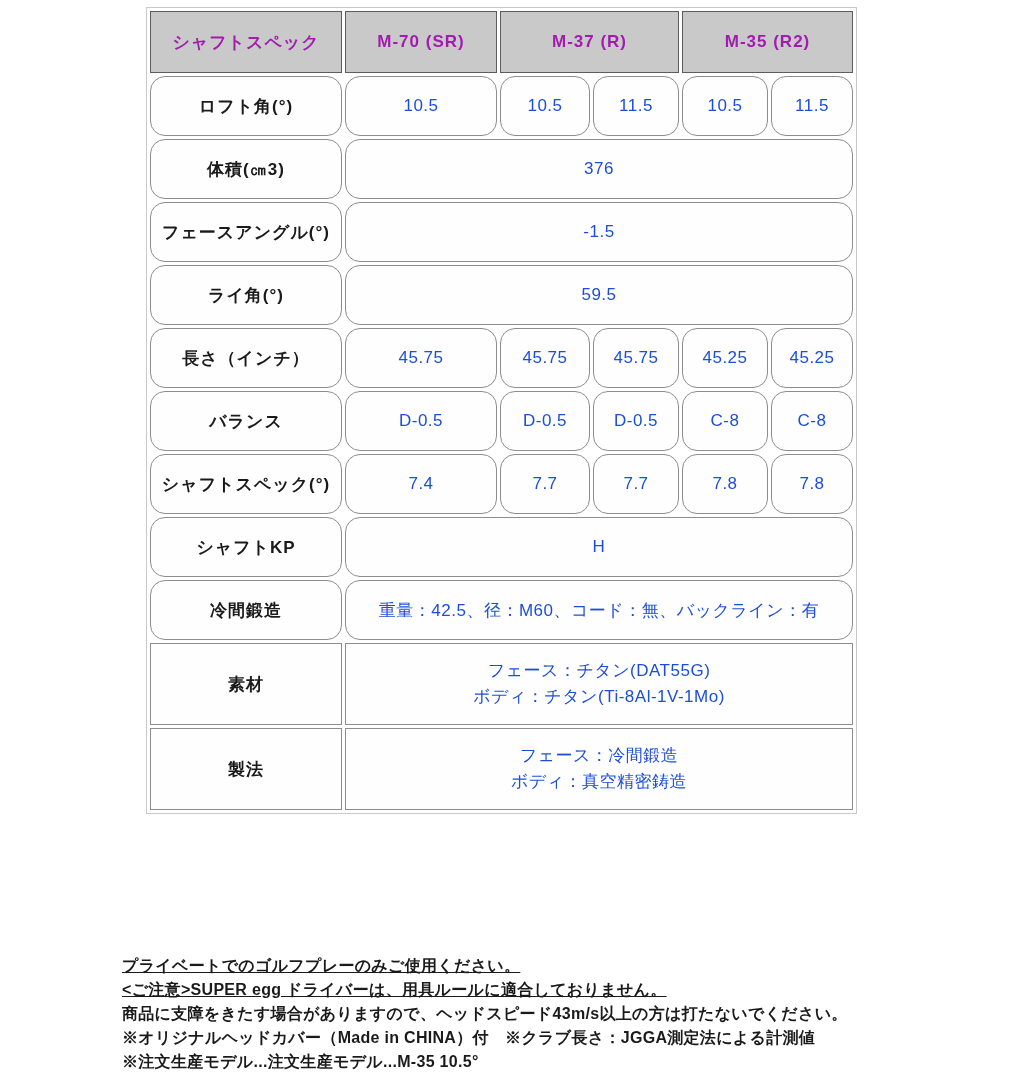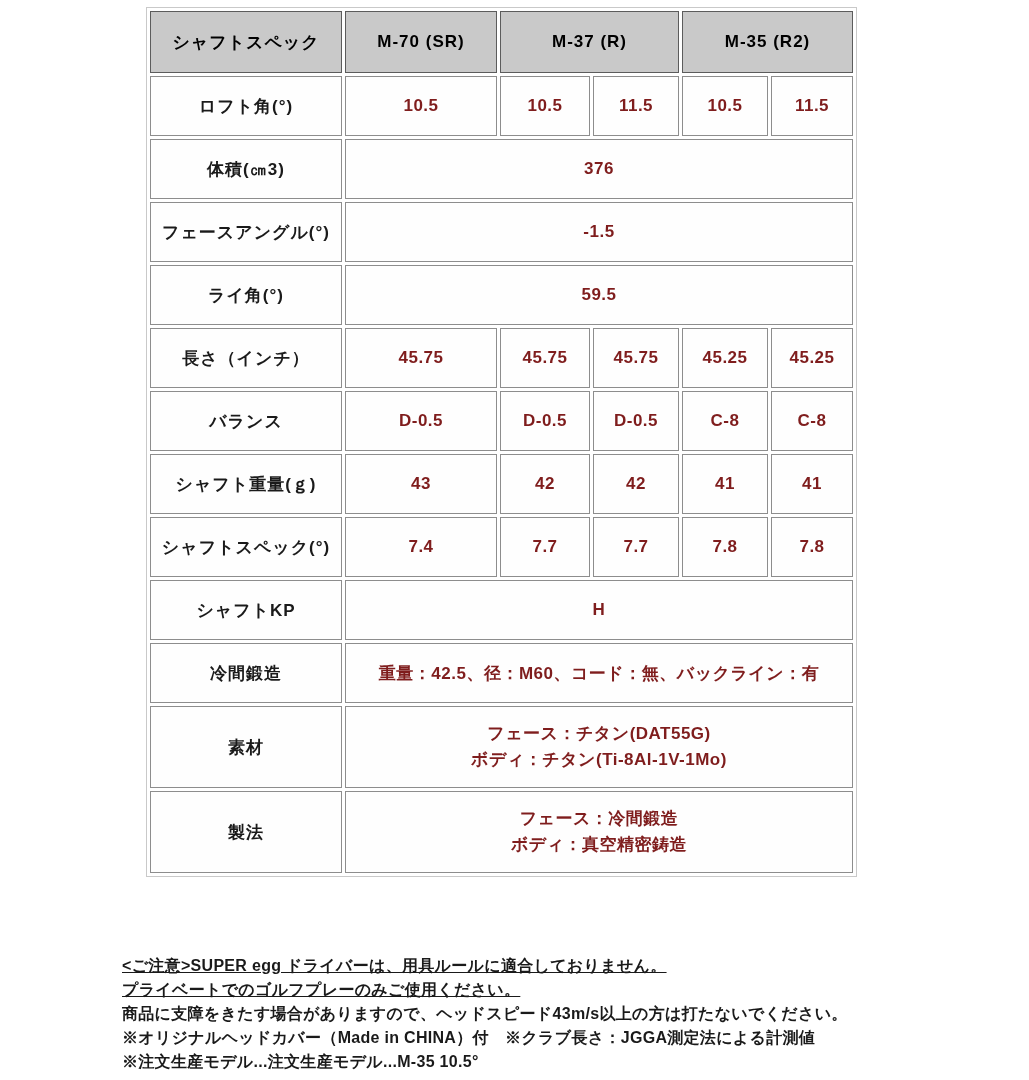--- a/index.html
+++ b/index.html
@@ -27,39 +27,38 @@
     border-spacing: 3px;
     border: 1px solid #c9c9c9;
     background: #ffffff;
   }
   table.spec td {
     border: 1px solid #8d8d8d;
     background: #fefefe;
     text-align: center;
     vertical-align: middle;
     font-size: 17px;
-    color: #7f1d1d;
+    color: #1d4ed8;
     padding: 0 4px;
     letter-spacing: 0.5px;
-    font-weight: bold;
   }
   table.spec td.lbl {
     font-weight: bold;
     color: #1a1a1a;
     letter-spacing: 1px;
   }
   table.spec tr.hdr td {
     background: #c9c9c9;
     border: 1px solid #5c5c5c;
     font-weight: bold;
-    color: #000000;
+    color: #a21caf;
     letter-spacing: 1px;
   }
   tr.r-hdr td { height: 60px; }
-  tr.r-std td { height: 58px; }
+  tr.r-std td { height: 58px; border-radius: 15px; }
   tr.r-tall td { height: 80px; }
   .two-line div { line-height: 26px; }
   .footer {
     position: absolute;
     left: 122px;
     top: 954px;
     font-size: 16px;
     font-weight: bold;
     color: #1a1a1a;
     line-height: 24px;
@@ -128,28 +127,20 @@
 
       <tr class="r-std">
         <td class="lbl">バランス</td>
         <td>D-0.5</td>
         <td>D-0.5</td>
         <td>D-0.5</td>
         <td>C-8</td>
         <td>C-8</td>
       </tr>
 
-      <tr class="r-std">
-        <td class="lbl">シャフト重量(ｇ)</td>
-        <td>43</td>
-        <td>42</td>
-        <td>42</td>
-        <td>41</td>
-        <td>41</td>
-      </tr>
 
       <tr class="r-std">
         <td class="lbl">シャフトスペック(°)</td>
         <td>7.4</td>
         <td>7.7</td>
         <td>7.7</td>
         <td>7.8</td>
         <td>7.8</td>
       </tr>
 
@@ -177,20 +168,20 @@
           <div>フェース：冷間鍛造</div>
           <div>ボディ：真空精密鋳造</div>
         </td>
       </tr>
 
     </tbody>
       </table>
   </div>
 
   <div class="footer">
+    <div class="u">プライベートでのゴルフプレーのみご使用ください。</div>
     <div class="u">&lt;ご注意&gt;SUPER egg ドライバーは、用具ルールに適合しておりません。</div>
-    <div class="u">プライベートでのゴルフプレーのみご使用ください。</div>
     <div>商品に支障をきたす場合がありますので、ヘッドスピード43m/s以上の方は打たないでください。</div>
     <div>※オリジナルヘッドカバー（Made in CHINA）付　※クラブ長さ：JGGA測定法による計測値</div>
     <div>※注文生産モデル...注文生産モデル...M-35 10.5°</div>
   </div>
 
 </div>
 
 </body></html>

